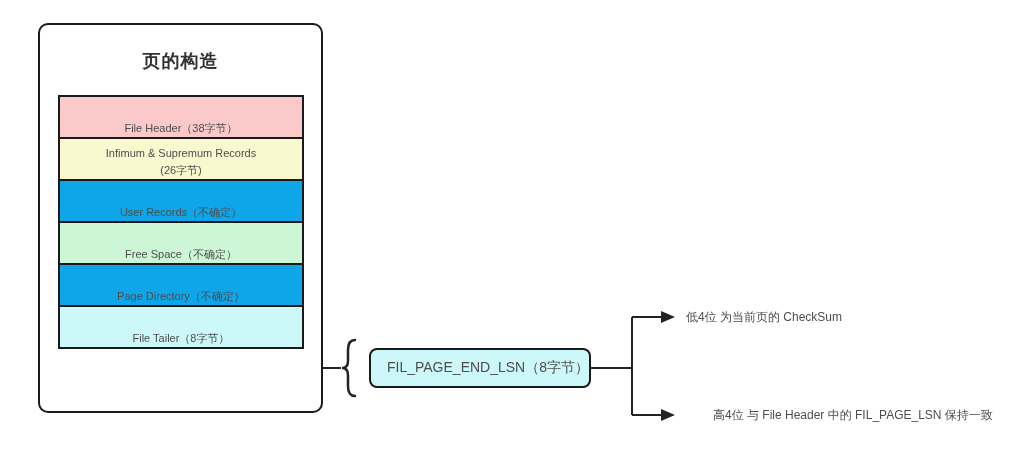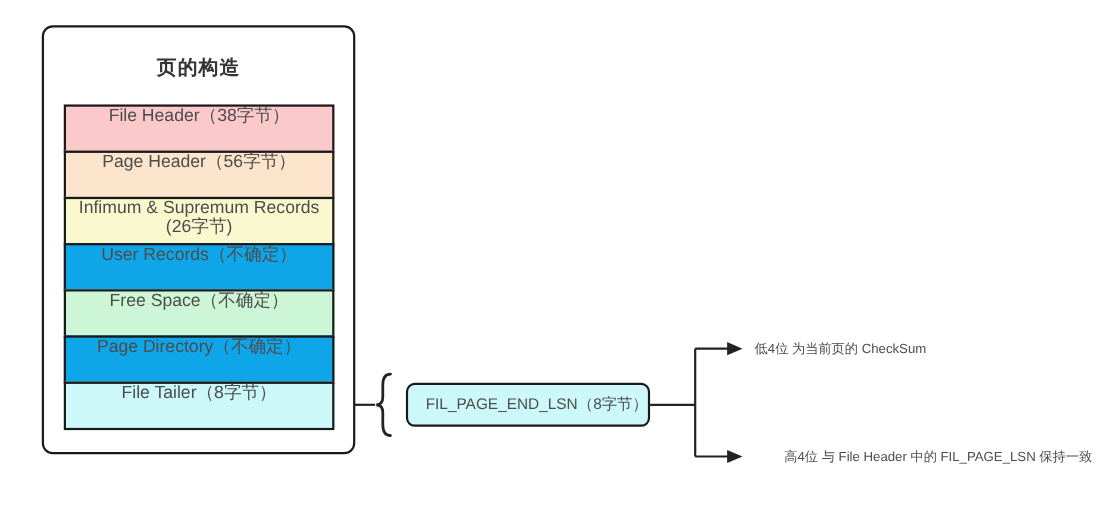--- a/index.html
+++ b/index.html
@@ -24,22 +24,22 @@
     position:absolute;left:0;top:24px;width:100%;
     text-align:center;font-size:18px;font-weight:bold;color:var(--title);
     letter-spacing:1px;
   }
   .rows{
     position:absolute;left:18px;top:70px;width:246px;
   }
   .row{
     width:246px;height:44px;margin-top:-2px;
     border:2px solid var(--border);
-    display:flex;flex-direction:column;align-items:center;justify-content:flex-start;
-    font-size:16px;color:var(--text);text-align:center;line-height:17px;
+    display:flex;flex-direction:column;align-items:center;justify-content:flex-end;
+    font-size:11px;color:var(--text);text-align:center;line-height:17px;
   }
   .row:first-child{margin-top:0;}
   .connector-svg{position:absolute;left:0;top:0;width:1017px;height:461px;pointer-events:none;}
   .connector-svg path,.connector-svg line{stroke:var(--line);fill:none;}
   .connector-svg polygon{fill:var(--line);stroke:none;}
   .detail-box{
     position:absolute;left:355px;top:348px;width:222px;height:40px;
     border:2px solid var(--border);border-radius:8px;
     display:flex;align-items:center;justify-content:flex-end;
     font-size:14px;color:var(--text);
@@ -54,23 +54,20 @@
 </head>
 <body>
 
 <div class="canvas">
 
   <div class="panel">
     <div class="panel-title">页的构造</div>
     <div class="rows">
       <div class="row" style="background-color: rgb(252, 201, 202);">
         <span>File Header（38字节）</span>
-      </div>
-      <div class="row" style="background-color: rgb(253, 228, 204);">
-        <span>Page Header（56字节）</span>
       </div>
       <div class="row" style="background-color: rgb(250, 248, 206);">
         <span>Infimum &amp; Supremum Records</span>
         <span>(26字节)</span>
       </div>
       <div class="row" style="background-color: #0ea5e9;">
         <span>User Records（不确定）</span>
       </div>
       <div class="row" style="background-color: rgb(204, 246, 214);">
         <span>Free Space（不确定）</span>

